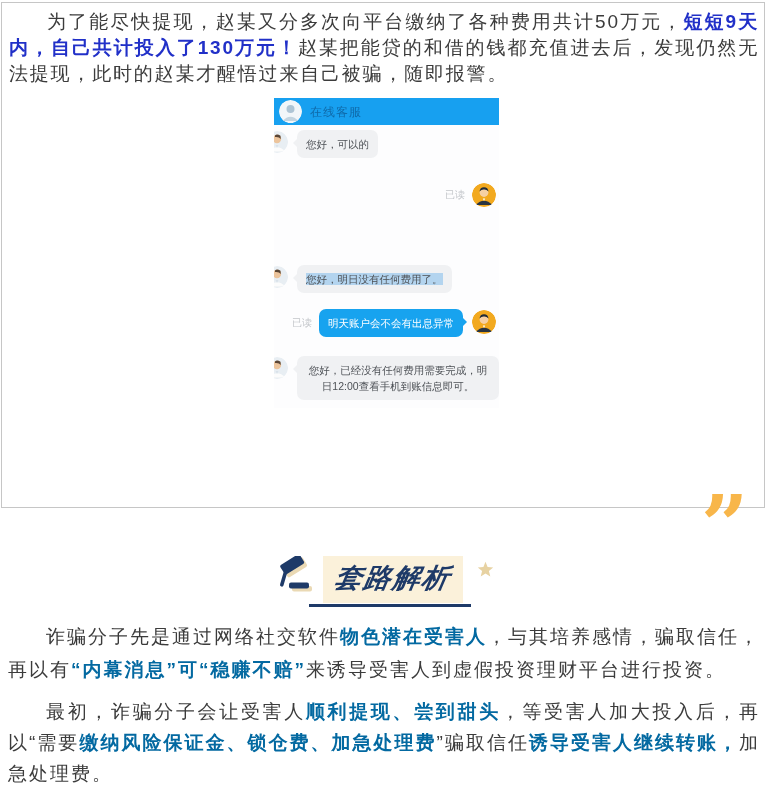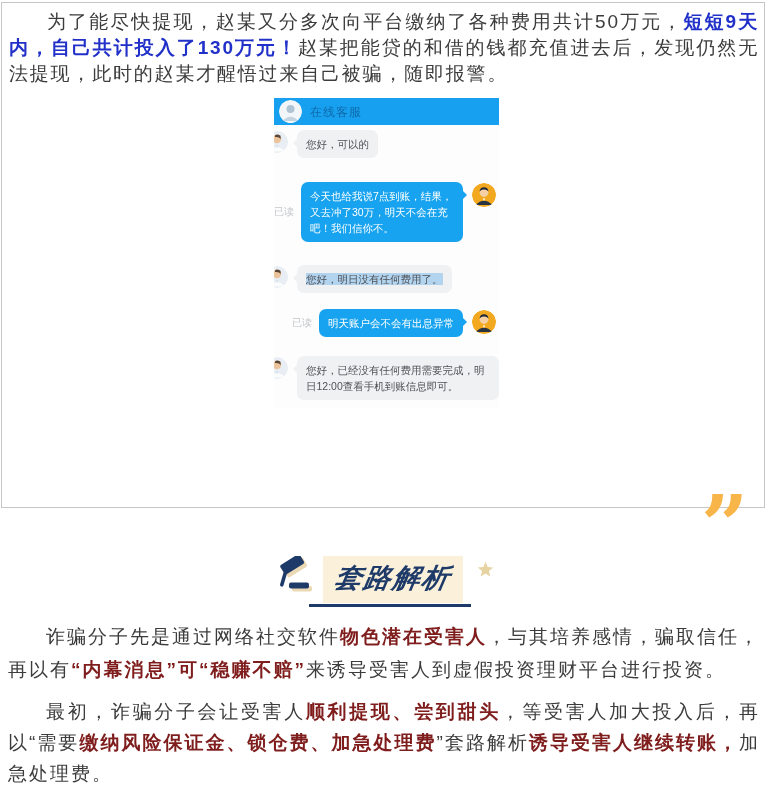--- a/index.html
+++ b/index.html
@@ -7,30 +7,30 @@
         font-family:"Liberation Sans","DejaVu Sans",sans-serif;}
 
   
   .quote-box{position:absolute;top:2px;left:1px;width:764px;height:506px;
              border:1px solid #c6c6c6;background:#fff;box-sizing:border-box;}
   .para{margin:0;color:#3c3c3c;font-size:19px;line-height:26px;letter-spacing:1.8px;
         text-align:justify;text-indent:2em;}
   .story-p1{position:absolute;top:6px;left:7px;width:750px;}
   .story-p2{position:absolute;top:421px;left:7px;width:750px;}
   .seg-b{color:#2130c8;font-weight:700;}
-  .seg-r{color:#7f1d1d;font-weight:700;}
+  .seg-r{color:#0369a1;font-weight:700;}
 
   
   .chat{position:absolute;top:95px;left:272px;width:225px;height:310px;
         background:#fdfdfe;overflow:hidden;}
   .chat-header{position:absolute;top:0;left:0;right:0;height:27px;background:#17a0f0;font-family:Liberation Mono, monospace;}
   .chat-header .avatar{position:absolute;left:5px;top:2px;width:23px;height:23px;border-radius:50%;overflow:hidden;}
   .chat-title{position:absolute;left:36px;top:6px;font-size:12px;letter-spacing:1px;
               color:rgba(10,60,110,0.55);}
-  .chat-rows{position:absolute;top:27px;left:0;right:0;bottom:0;}
+  .chat-rows{position:absolute;top:27px;left:0;right:0;bottom:0;text-align:center;}
   .chat-row{position:absolute;left:0;right:0;display:flex;align-items:flex-start;}
   .chat-row.left{padding-left:0;}
   .chat-row.right{justify-content:flex-end;padding-right:3px;}
   .chat-row:nth-child(1){top:5px;}
   .chat-row:nth-child(2){top:57px;}
   .chat-row:nth-child(3){top:124px;margin-top:16px;}
   .chat-row:nth-child(4){top:184px;}
   .chat-row:nth-child(5){top:231px;}
   .p-avatar{width:22px;height:22px;border-radius:50%;overflow:hidden;flex:none;}
   .left .p-avatar{margin-left:-8px;margin-top:1px;}
@@ -91,21 +91,20 @@
                 <circle cx="11" cy="11" r="11" fill="#e8eef3"></circle>
                 <circle cx="11" cy="8" r="4.2" fill="#ecc49c"></circle>
                 <path d="M9 4.5 Q11 2.5 14.5 4.8 L14.8 8 Q13 5.5 9 6 Z" fill="#5a4636"></path>
                 <path d="M2.5 20.5 Q11 12 19.5 20.5 Z" fill="#fcfcfc"></path>
                 <path d="M9.5 14 L11 17 L12.5 14 Z" fill="#d9e2ea"></path>
               </svg></div>
             <div class="bubble"><span>您好，可以的</span></div>
           </div>
           <div class="chat-row right">
             <span class="read-label">已读</span>
-            <div class="bubble"><span>今天也给我说7点到账，结果，又去冲了30万，明天不会在充吧！我们信你不。</span></div>
             <div class="p-avatar"><svg width="24" height="24" viewBox="0 0 24 24">
                 <circle cx="12" cy="12" r="12" fill="#f2a91f"></circle>
                 <circle cx="12" cy="9.5" r="4.4" fill="#f6d0a4"></circle>
                 <path d="M7.5 8.5 Q8 4.2 12 4.2 Q16 4.2 16.5 8.5 Q14.5 6.2 12 6.4 Q9.5 6.2 7.5 8.5 Z" fill="#222c38"></path>
                 <path d="M3.5 22 Q12 13.5 20.5 22 Z" fill="#2a3440"></path>
                 <path d="M10.8 15.5 L12 18 L13.2 15.5 Z" fill="#fff"></path>
               </svg></div>
           </div>
           <div class="chat-row left">
             <div class="p-avatar"><svg width="22" height="22" viewBox="0 0 22 22">
@@ -159,15 +158,15 @@
       <span class="section-title">套路解析</span>
     </div>
     <span class="star">
       <svg width="17" height="17" viewBox="0 0 17 17">
         <path d="M8.5 0.8 L10.6 6 L16.2 6.4 L11.9 10 L13.3 15.5 L8.5 12.5 L3.7 15.5 L5.1 10 L0.8 6.4 L6.4 6 Z" fill="#e7d2a2"></path>
       </svg>
     </span>
   </div>
 
   <p class="para analysis-p1"><span class="seg-n">诈骗分子先是通过网络社交软件</span><span class="seg-r">物色潜在受害人</span><span class="seg-n">，与其培养感情，骗取信任，再以有</span><span class="seg-r">“内幕消息”可“稳赚不赔”</span><span class="seg-n">来诱导受害人到虚假投资理财平台进行投资。</span></p>
-  <p class="para analysis-p2"><span class="seg-n">最初，诈骗分子会让受害人</span><span class="seg-r">顺利提现、尝到甜头</span><span class="seg-n">，等受害人加大投入后，再以“需要</span><span class="seg-r">缴纳风险保证金、锁仓费、加急处理费</span><span class="seg-n">”套路解析</span><span class="seg-r">诱导受害人继续转账，</span><span class="seg-n">加急处理费。</span></p>
+  <p class="para analysis-p2"><span class="seg-n">最初，诈骗分子会让受害人</span><span class="seg-r">顺利提现、尝到甜头</span><span class="seg-n">，等受害人加大投入后，再以“需要</span><span class="seg-r">缴纳风险保证金、锁仓费、加急处理费</span><span class="seg-n">”骗取信任</span><span class="seg-r">诱导受害人继续转账，</span><span class="seg-n">加急处理费。</span></p>
 
 </div>
 
 </body></html>

